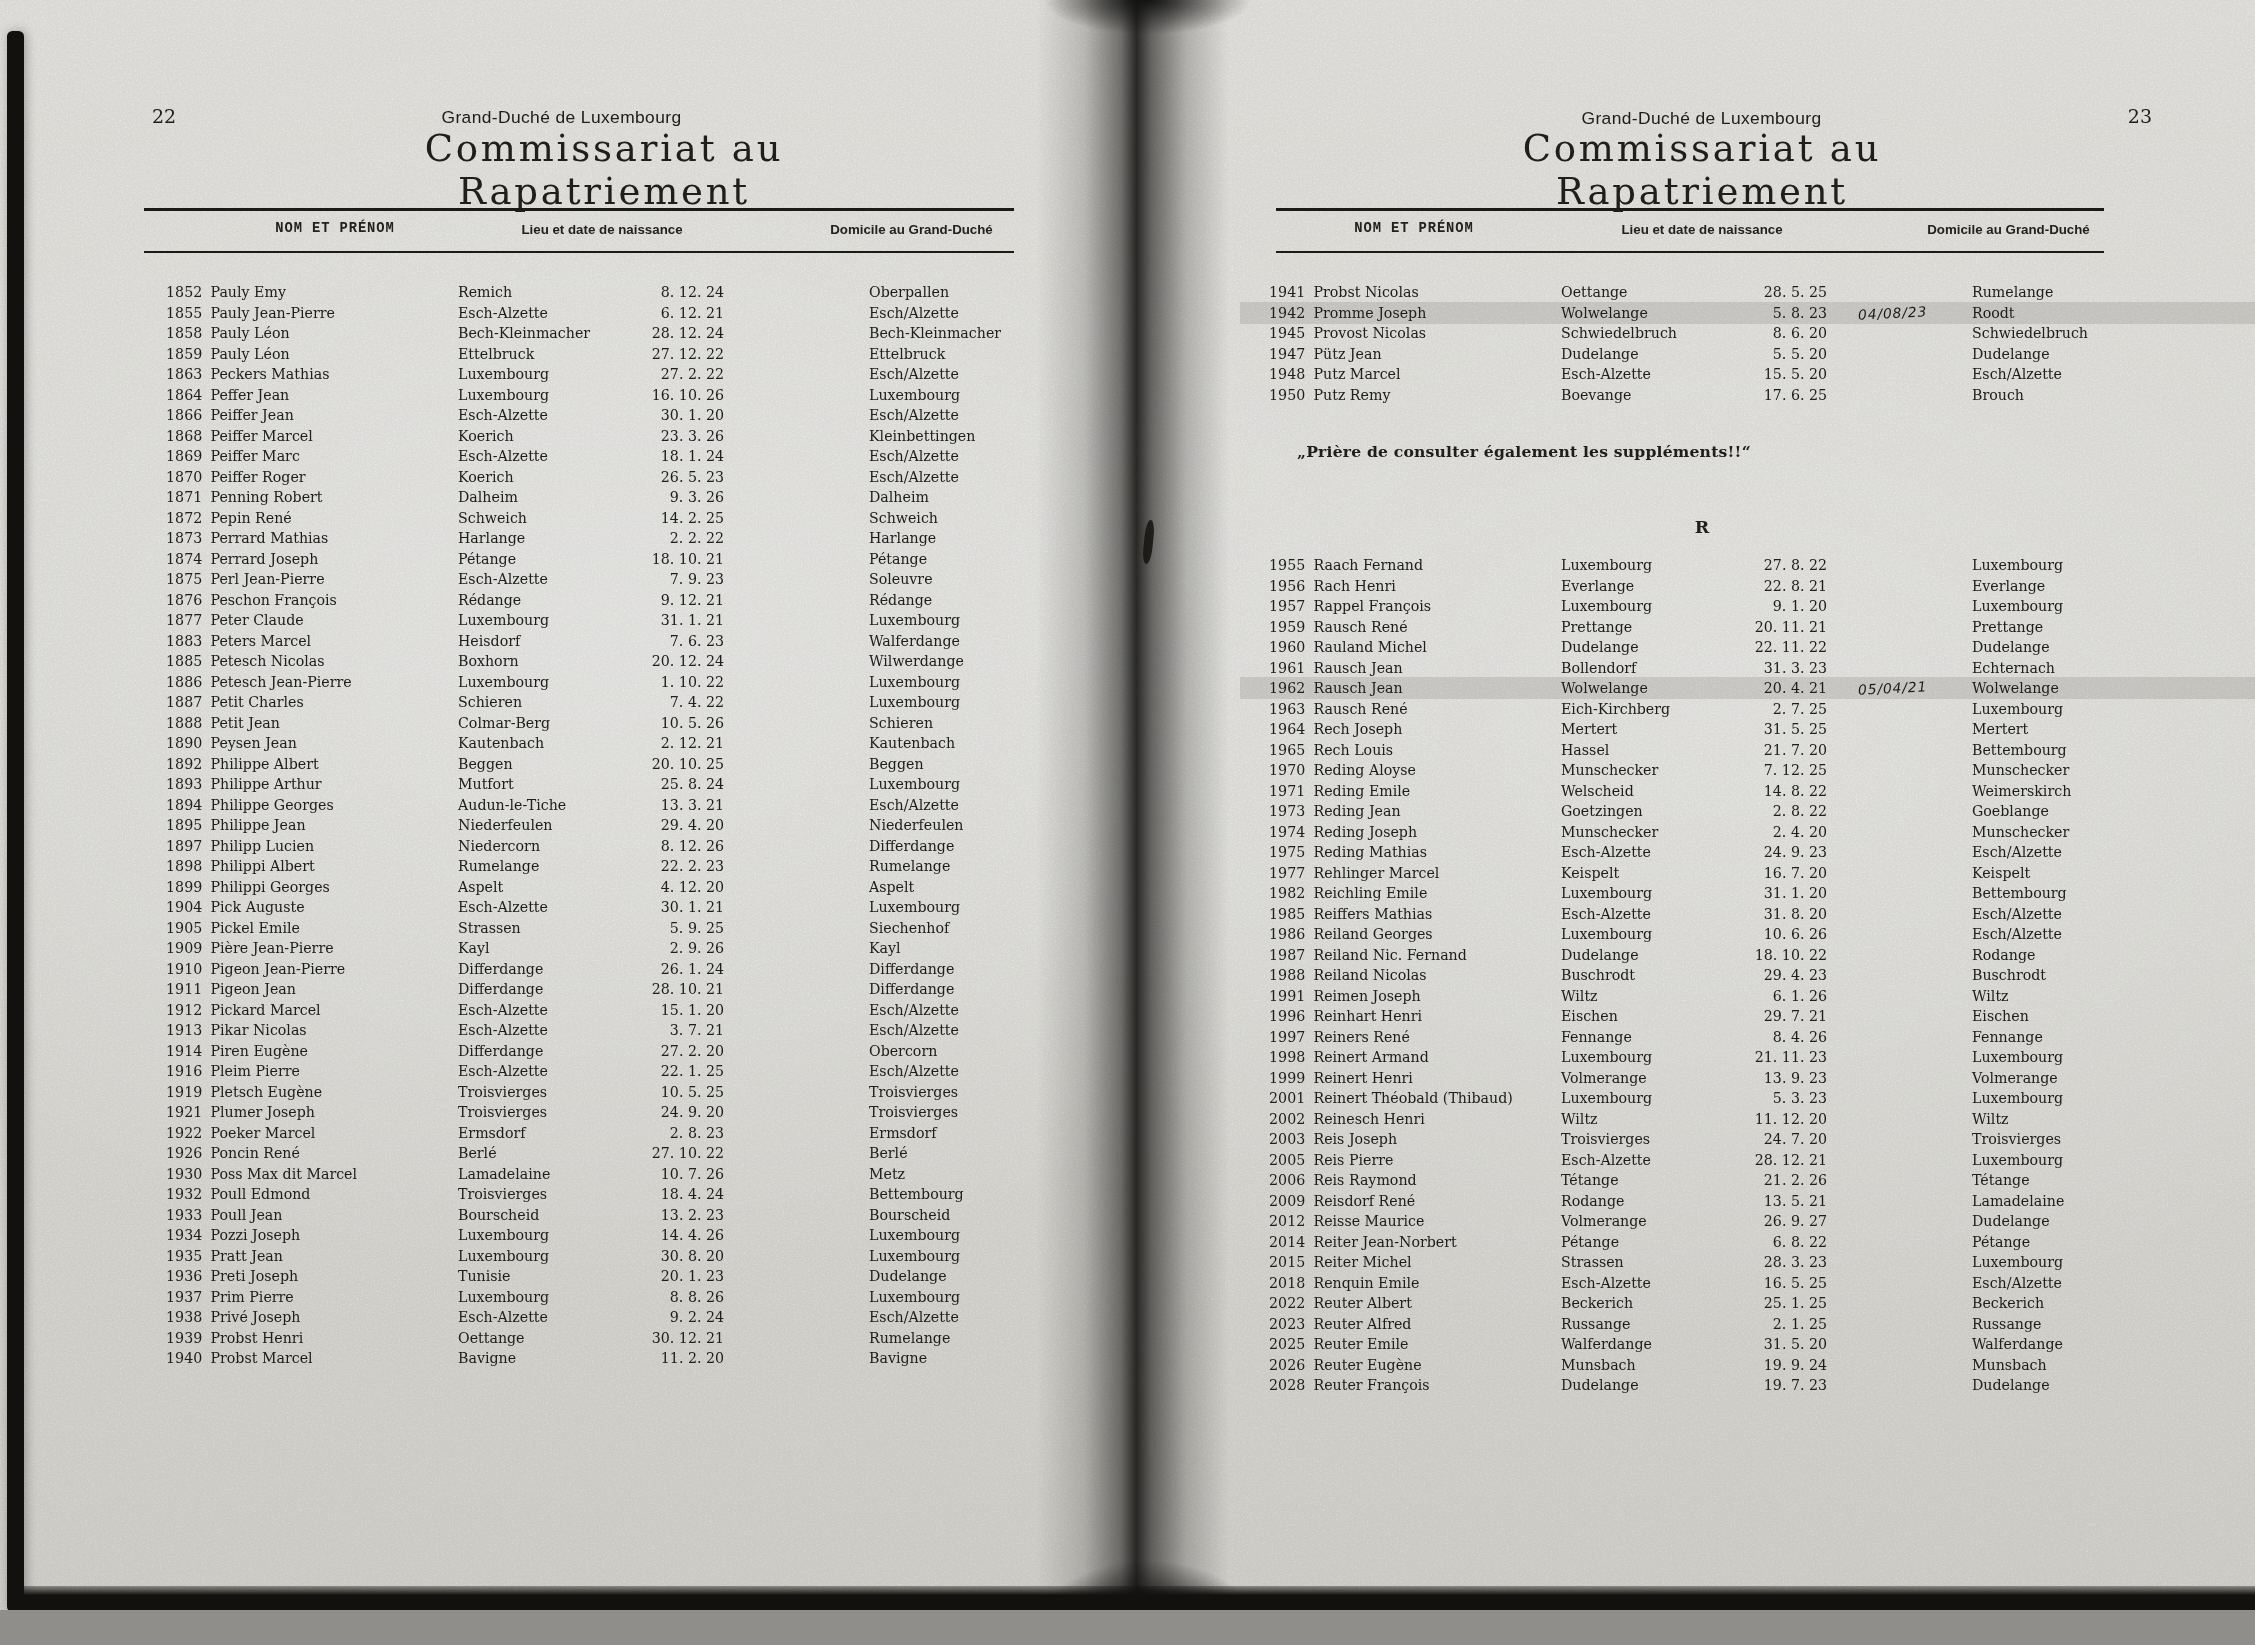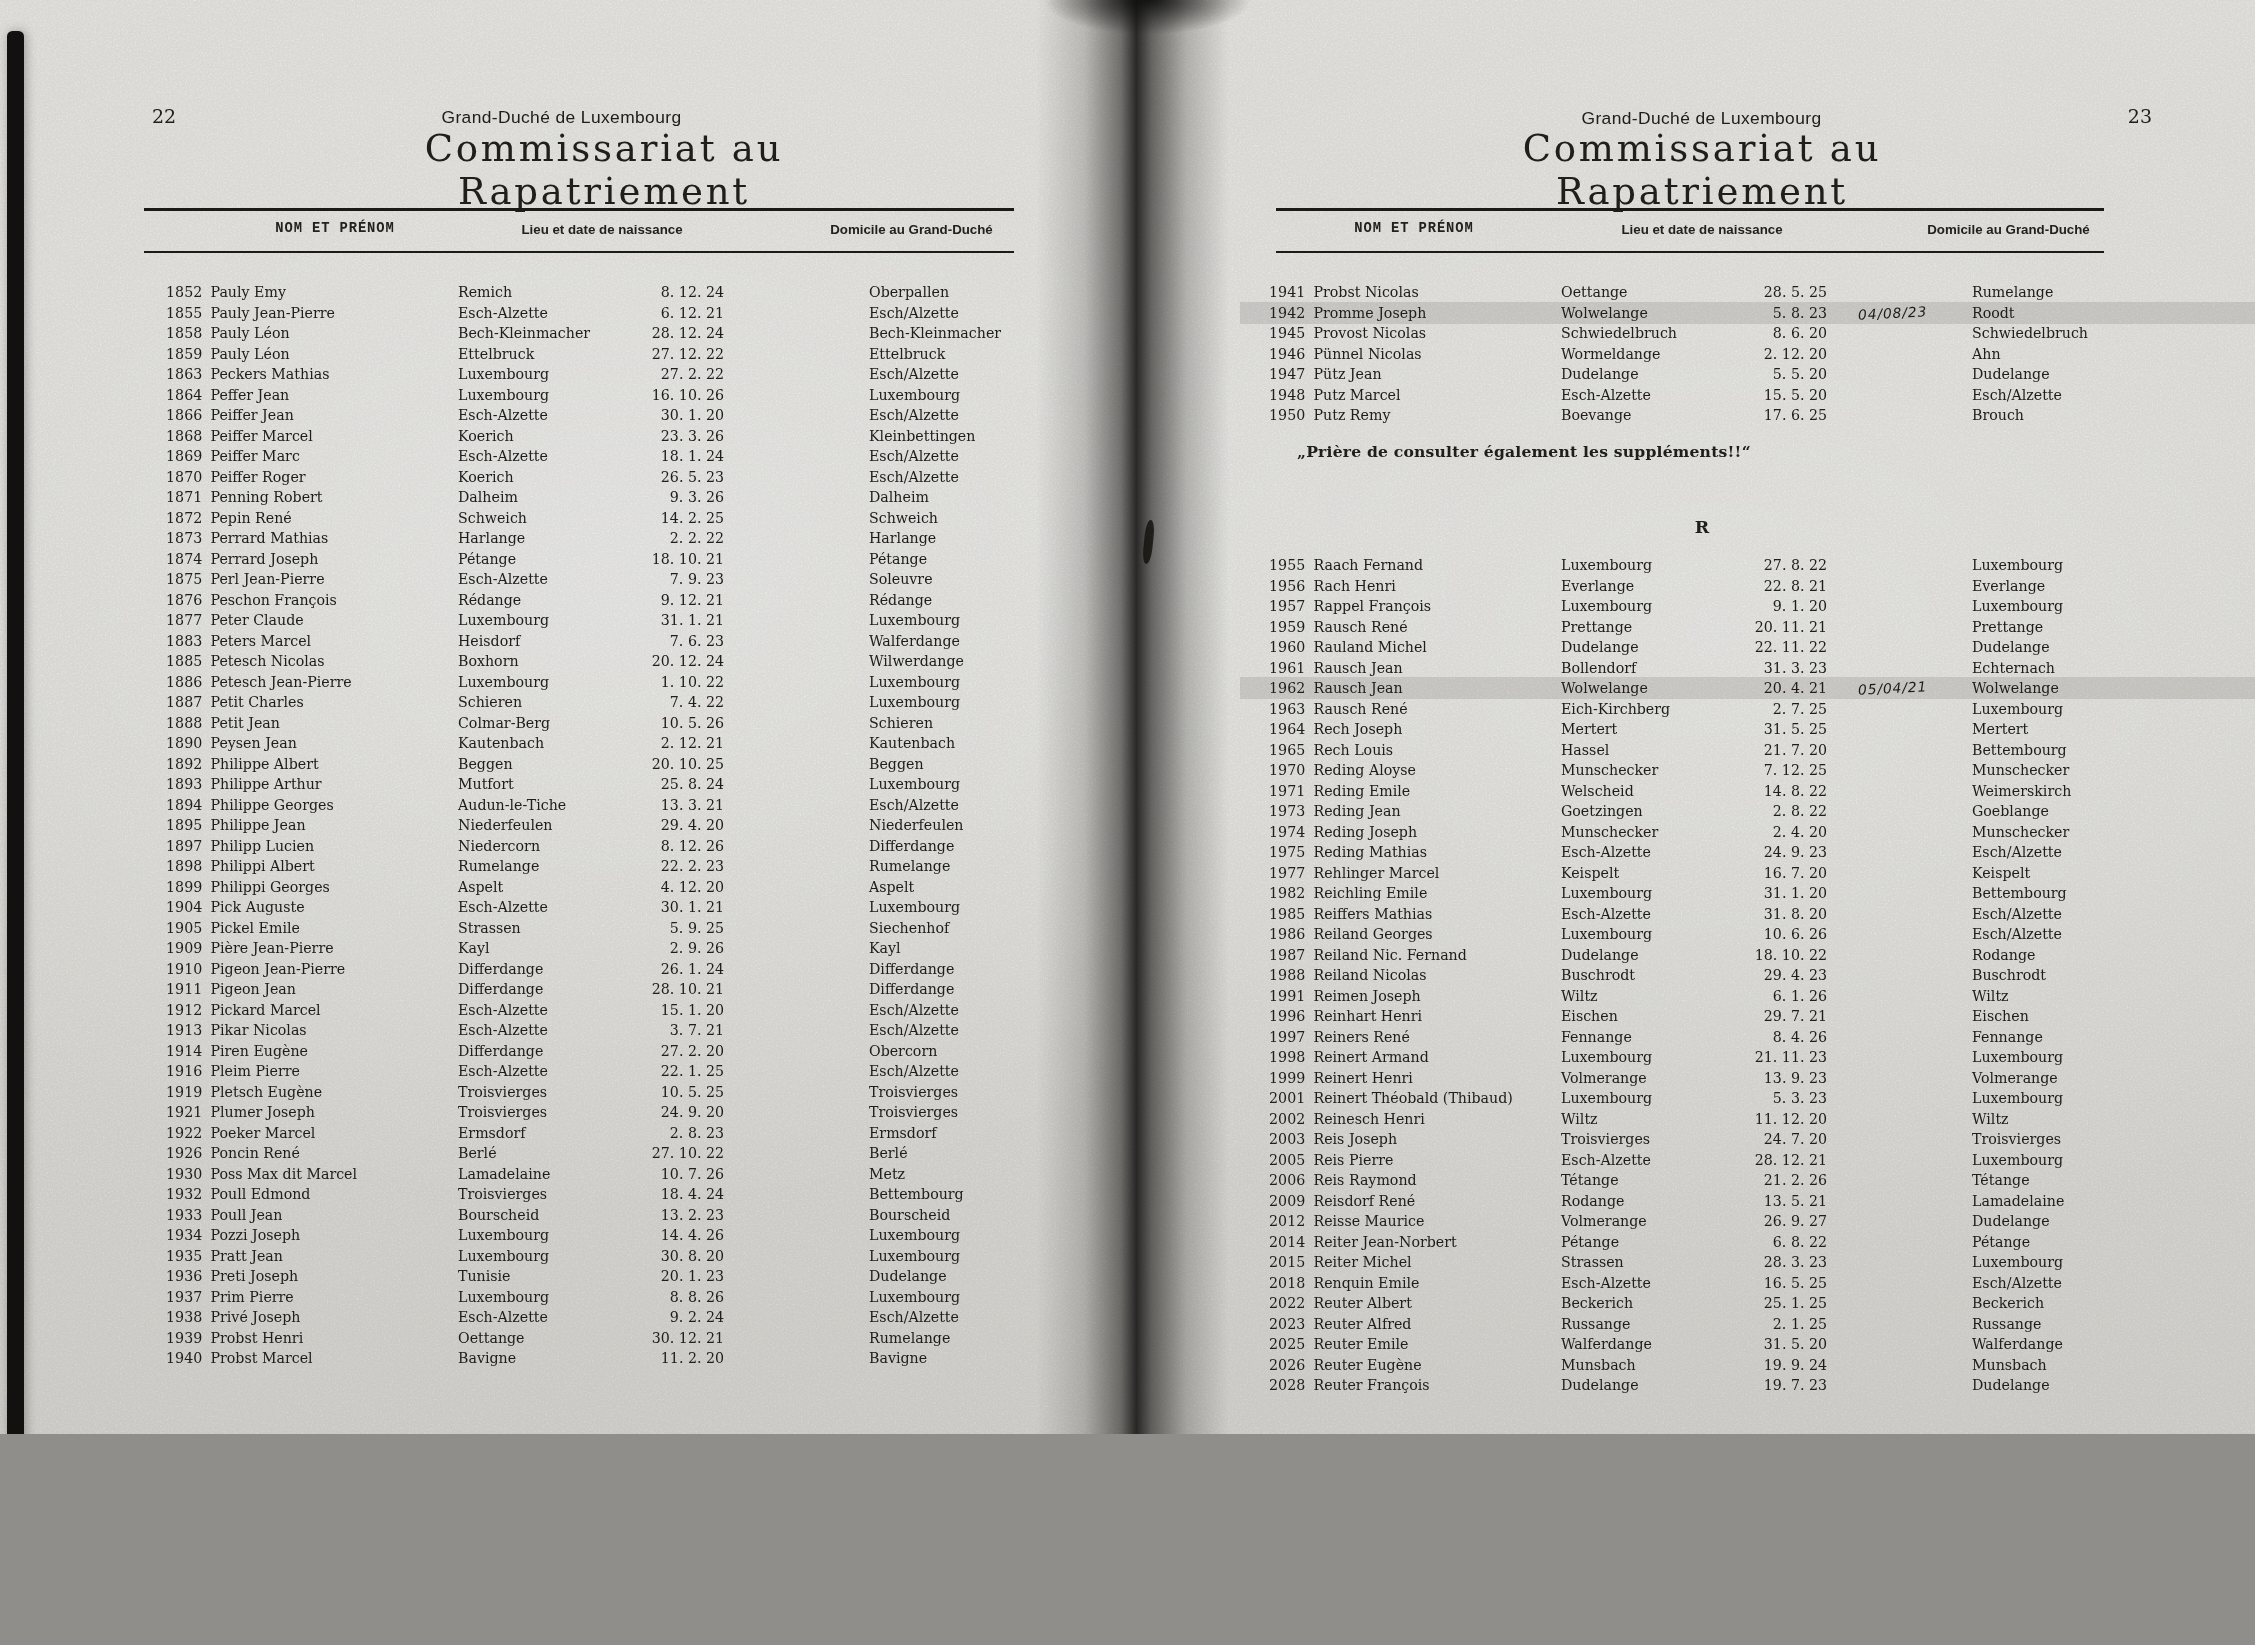--- a/index.html
+++ b/index.html
@@ -1,18 +1,18 @@
 <!DOCTYPE html>
 <html style="font-size:14.7px"><head>
 <meta charset="utf-8">
 <style>
   * { margin:0; padding:0; box-sizing:border-box; }
   html,body { background:#8f8e8a; }
   .scan {
-    position:relative; width:2255px; height:1434px; overflow:hidden;
+    position:relative; width:2255px; height:1610px; overflow:hidden;
     background:
       radial-gradient(ellipse 1286px 918px at 27% 40%, rgba(255,255,255,0.55), rgba(255,255,255,0) 70%),
       radial-gradient(ellipse 1286px 918px at 76% 44%, rgba(255,255,255,0.45), rgba(255,255,255,0) 70%),
       linear-gradient(180deg,#f2f1ed 0%, #ebeae5 55%, #e0dfda 100%);
     font-family:"DejaVu Serif","Liberation Serif",serif;
     color:#23211e;
   }
   .abs { position:absolute; }
   .pg-no { font-size:19px; }
   .run-head { font-family:Liberation Sans, sans-serif; font-size:17.4px; text-align:center; letter-spacing:0.4px; }
@@ -483,27 +483,20 @@
         <span class="c-birth">Wolwelange</span>
         <span class="c-date">5. 8. 23</span>
         <span class="c-dom">Roodt<span class="annot">04/08/23</span></span>
       </div>
       <div class="t-row">
         <span class="c-no">1945</span>
         <span class="c-name">Provost Nicolas</span>
         <span class="c-birth">Schwiedelbruch</span>
         <span class="c-date">8. 6. 20</span>
         <span class="c-dom">Schwiedelbruch</span>
-      </div>
-      <div class="t-row">
-        <span class="c-no">1946</span>
-        <span class="c-name">Pünnel Nicolas</span>
-        <span class="c-birth">Wormeldange</span>
-        <span class="c-date">2. 12. 20</span>
-        <span class="c-dom">Ahn</span>
       </div>
       <div class="t-row">
         <span class="c-no">1947</span>
         <span class="c-name">Pütz Jean</span>
         <span class="c-birth">Dudelange</span>
         <span class="c-date">5. 5. 20</span>
         <span class="c-dom">Dudelange</span>
       </div>
       <div class="t-row">
         <span class="c-no">1948</span>

